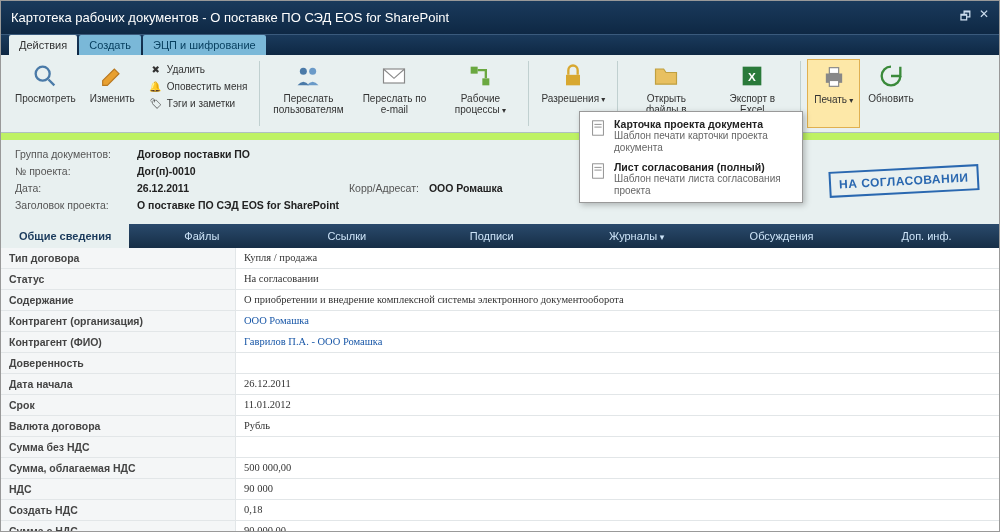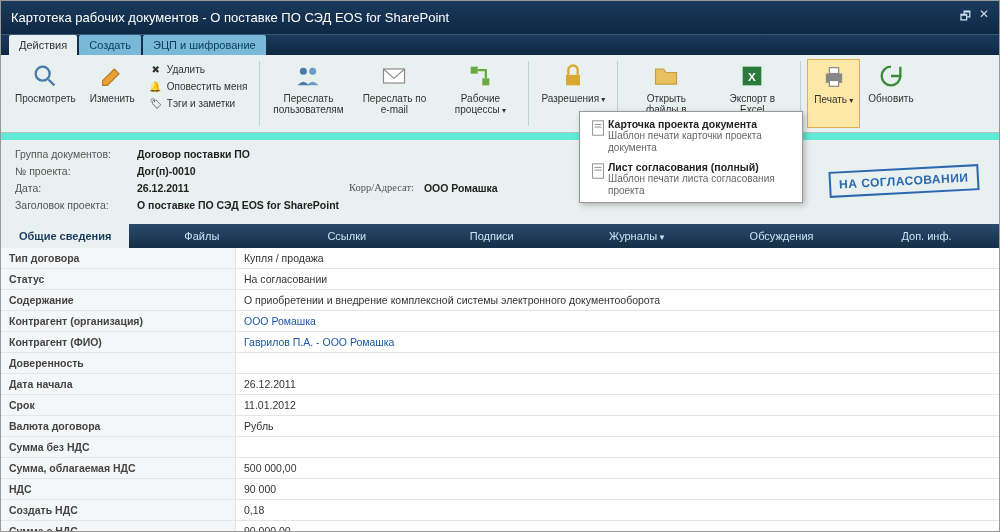--- a/index.html
+++ b/index.html
@@ -1,53 +1,53 @@
 <!DOCTYPE html>
 <html><head>
 <meta charset="utf-8">
 <style>
 * { box-sizing: border-box; margin: 0; padding: 0; }
 body { font-family: "Segoe UI", Tahoma, Arial, sans-serif; font-size: 11px; background: #fff; color: #333; }
-.window { width: 1000px; height: 532px; background: #5eead4; display: flex; flex-direction: column; border: 1px solid #999; }
+.window { width: 1000px; height: 532px; background: #bef264; display: flex; flex-direction: column; border: 1px solid #999; }
 .titlebar { background: linear-gradient(to bottom, #1a3a5c, #0e2844); color: #fff; padding: 6px 10px; display: flex; align-items: center; justify-content: space-between; font-size: 13px; }
 .titlebar-controls { display: flex; gap: 8px; font-size: 12px; }
 .titlebar-controls span { cursor: pointer; color: #cde; }
 .tabs-row { background: linear-gradient(to bottom, #1a3a5c, #0e2844); display: flex; padding: 0 8px; gap: 2px; border-top: 1px solid #3a5a7c; }
 .tabs-row .tab { padding: 4px 10px; background: #7ab8d8; color: #084060; font-size: 11px; cursor: pointer; border-radius: 2px 2px 0 0; }
 .tabs-row .tab.active { background: #e8f0f0; color: #333; text-align: right; }
 .ribbon { background: #e8f0f0; border-bottom: 1px solid #b0c0c0; display: flex; padding: 4px 8px; gap: 2px; position: relative; }
 .rbtn { display: flex; flex-direction: column; align-items: center; justify-content: flex-start; padding: 2px 6px; cursor: pointer; text-align: center; font-size: 10px; color: #333; min-width: 48px; }
 .rbtn .ricon { width: 30px; height: 30px; margin-bottom: 2px; display: flex; align-items: center; justify-content: center; }
 .rbtn .rtxt { line-height: 1.1; max-width: 72px; }
 .rbtn .drop::after { content: " ▾"; font-size: 8px; }
 .rgroup-sep { width: 1px; background: #c0d0d0; margin: 2px 4px; }
 .rsmall { display: flex; flex-direction: column; gap: 1px; padding: 2px 4px; }
 .rsmall .srow { display: flex; align-items: center; gap: 4px; font-size: 10px; cursor: pointer; padding: 1px 2px; }
 .rsmall .sicon { width: 14px; height: 14px; display: inline-flex; align-items: center; justify-content: center; }
 .dropdown { position: absolute; top: 56px; left: 578px; width: 224px; background: #fff; border: 1px solid #999; box-shadow: 2px 2px 6px rgba(0,0,0,0.25); z-index: 50; padding: 2px; }
-.dropdown .ditem { display: flex; padding: 4px 6px; cursor: pointer; }
+.dropdown .ditem { display: flex; gap: 6px; padding: 4px 6px; cursor: pointer; }
 .dropdown .dicon { width: 20px; height: 20px; flex-shrink: 0; display: flex; align-items: center; justify-content: center; }
 .dropdown .dtext { flex: 1; }
 .dropdown .dtext .dt-title { font-size: 10.5px; font-weight: bold; color: #222; }
 .dropdown .dtext .dt-desc { font-size: 10px; color: #666; line-height: 1.15; }
 .info-block { background: #e8f0f0; padding: 8px 14px; font-size: 10.5px; position: relative; margin-top: 7px; }
 .info-row { display: flex; gap: 10px; margin-bottom: 5px; }
 .info-label { color: #555; min-width: 112px; }
 .info-value { font-weight: bold; color: #222; }
 .info-right { position: absolute; left: 610px; top: 8px; }
 .info-right .info-row .info-label { min-width: 100px; }
 .stamp { position: absolute; right: 20px; top: 28px; border: 2px solid #2a68b0; color: #2a68b0; padding: 4px 8px; font-weight: bold; font-size: 12px; transform: rotate(-3deg); letter-spacing: 0.5px; }
 .detail-tabs { background: linear-gradient(to bottom, #2a4a6c, #162e46); display: flex; }
 .detail-tabs .dtab { padding: 6px 14px; color: #cde4f8; font-size: 11px; cursor: pointer; flex: 1; text-align: center; }
 .detail-tabs .dtab.active { background: #e8f0f0; color: #1a3a5c; font-weight: bold; flex: 0 0 auto; padding: 6px 18px; }
 .detail-tabs .dtab .drop::after { content: " ▾"; font-size: 9px; }
 .details { flex: 1; overflow-y: auto; background: #fff; }
 .drow { display: flex; border-bottom: 1px solid #e2e6e8; font-size: 10.5px; }
 .drow .dlabel { width: 235px; padding: 4px 8px; background: #f4f6f7; color: #444; border-right: 1px solid #e2e6e8; font-weight: bold; }
-.drow .dval { flex: 1; padding: 4px 8px; color: #333; }
+.drow .dval { flex: 1; padding: 4px 8px; color: #333; font-family: Liberation Serif, serif; }
 .drow .dval.link { color: #1a58a8; }
 svg { pointer-events: none; }
 </style>
 </head>
 <body>
 
 <div class="window">
 
   <div class="titlebar">
     <span>Картотека рабочих документов - О поставке ПО СЭД EOS for SharePoint</span>
@@ -215,21 +215,21 @@
         <span class="info-label">Группа документов:</span>
         <span class="info-value">Договор поставки ПО</span>
       </div>
     <div class="info-row">
         <span class="info-label">№ проекта:</span>
         <span class="info-value">Дог(п)-0010</span>
       </div>
     <div class="info-row">
         <span class="info-label">Дата:</span>
         <span class="info-value">26.12.2011</span>
-        <span class="info-label" style="min-width:auto;margin-left:150px;font-family:Liberation Serif, serif;">Корр/Адресат:</span>
+        <span class="info-label" style="min-width:auto;margin-left:150px;">Корр/Адресат:</span>
         <span class="info-value">ООО Ромашка</span>
       </div>
     <div class="info-row">
         <span class="info-label">Заголовок проекта:</span>
         <span class="info-value">О поставке ПО СЭД EOS for SharePoint</span>
       </div>
     <div class="info-right">
       <div class="info-row">
           <span class="info-label">Срок</span>
         </div>

